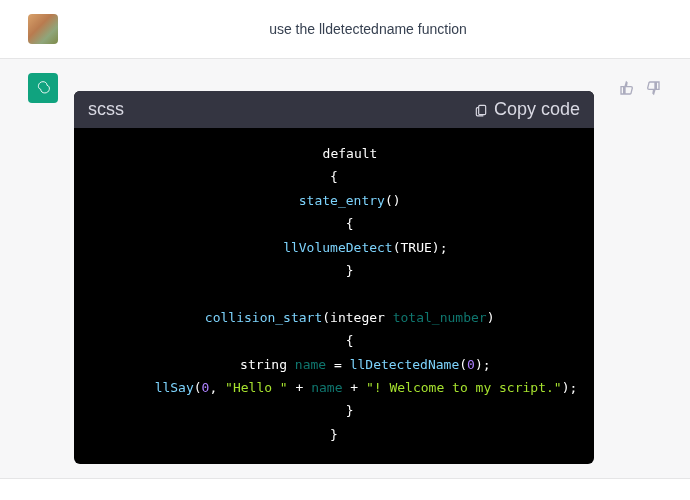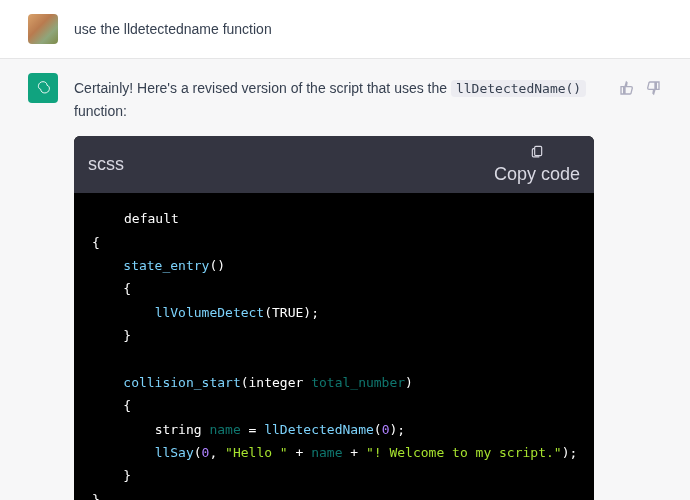--- a/index.html
+++ b/index.html
@@ -12,35 +12,35 @@
       color: #343541;
       font-size: 14px;
     }
     .turn { padding: 14px 28px; display: flex; align-items: flex-start; gap: 16px; }
     .turn.user { background: #ffffff; }
     .turn.assistant { background: #f7f7f8; border-top: 1px solid #e5e5e6; border-bottom: 1px solid #e5e5e6; }
     .avatar { width: 30px; height: 30px; border-radius: 4px; flex-shrink: 0; }
     .avatar.user-av { background: linear-gradient(135deg,#d9a26b,#b97b4f 40%,#8fa67b 70%,#7e8a49); }
     .avatar.assistant-av { background: #10a37f; display:flex; align-items:center; justify-content:center; }
     .avatar.assistant-av svg { width: 18px; height: 18px; }
-    .body { flex: 1; min-width: 0; padding-top: 4px; }
+    .body { flex: 1; min-width: 0; padding-top: 4px; text-align: center; }
     .feedback { display:flex; gap:8px; margin-left:8px; margin-top:6px; color:#acacbe; }
     .fb-btn { width:18px; height:18px; cursor:pointer; display:flex; align-items:center; justify-content:center; }
     .msg { line-height: 1.6; color:#374151; }
     .msg code.inline {
       background:#ececf1; padding:1px 5px; border-radius:4px;
       font-family: ui-monospace, SFMono-Regular, Menlo, Consolas, monospace;
       font-size: 13px;
     }
     .codeblock { margin-top: 14px; border-radius: 6px; overflow:hidden; background:#000000; }
     .codebar {
       background:#343541; color:#d9d9e3; display:flex; justify-content:space-between;
       align-items:center; padding:8px 14px; font-size:18px;
     }
-    .copy { display:flex; align-items:center; gap:6px; cursor:pointer;flex-direction:column; }
+    .copy { display:flex; align-items:center; gap:6px; cursor:pointer; }
     .copy svg { width:14px; height:14px; }
     pre {
       padding: 14px 18px 18px; color:#ffffff; font-family: ui-monospace, SFMono-Regular, Menlo, Consolas, monospace;
       font-size: 13px; line-height: 1.8; white-space:pre; overflow:auto;
     }
     .tok-fn { color:#7dd3fc; }
     .tok-kw { color:#ffffff; }
     .tok-const { color:#ffffff; }
     .tok-num { color:#ae81ff; }
     .tok-str { color:#a6e22e; }
@@ -57,23 +57,20 @@
   </div>
 </div>
 
 <div class="turn assistant">
   <div class="avatar assistant-av">
     <svg viewBox="0 0 40 40" fill="none" stroke="#fff" stroke-width="2">
       <path d="M20 6c5 0 9 3 9 8 4 1 6 5 5 9-1 5-5 8-10 8-5 0-9-3-9-8-4-1-6-5-5-9 1-5 5-8 10-8z"></path>
     </svg>
   </div>
   <div class="body">
-    <div class="msg">
-      <span>Certainly! Here's a revised version of the script that uses the </span><code class="inline">llDetectedName()</code><span> function:</span>
-    </div>
 
     <div class="codeblock">
       <div class="codebar">
         <span>scss</span>
         <div class="copy">
           <svg viewBox="0 0 24 24" fill="none" stroke="currentColor" stroke-width="2">
             <rect x="8" y="4" width="12" height="16" rx="2"></rect>
             <path d="M8 8H6a2 2 0 0 0-2 2v10a2 2 0 0 0 2 2h10"></path>
           </svg>
           <span>Copy code</span>

